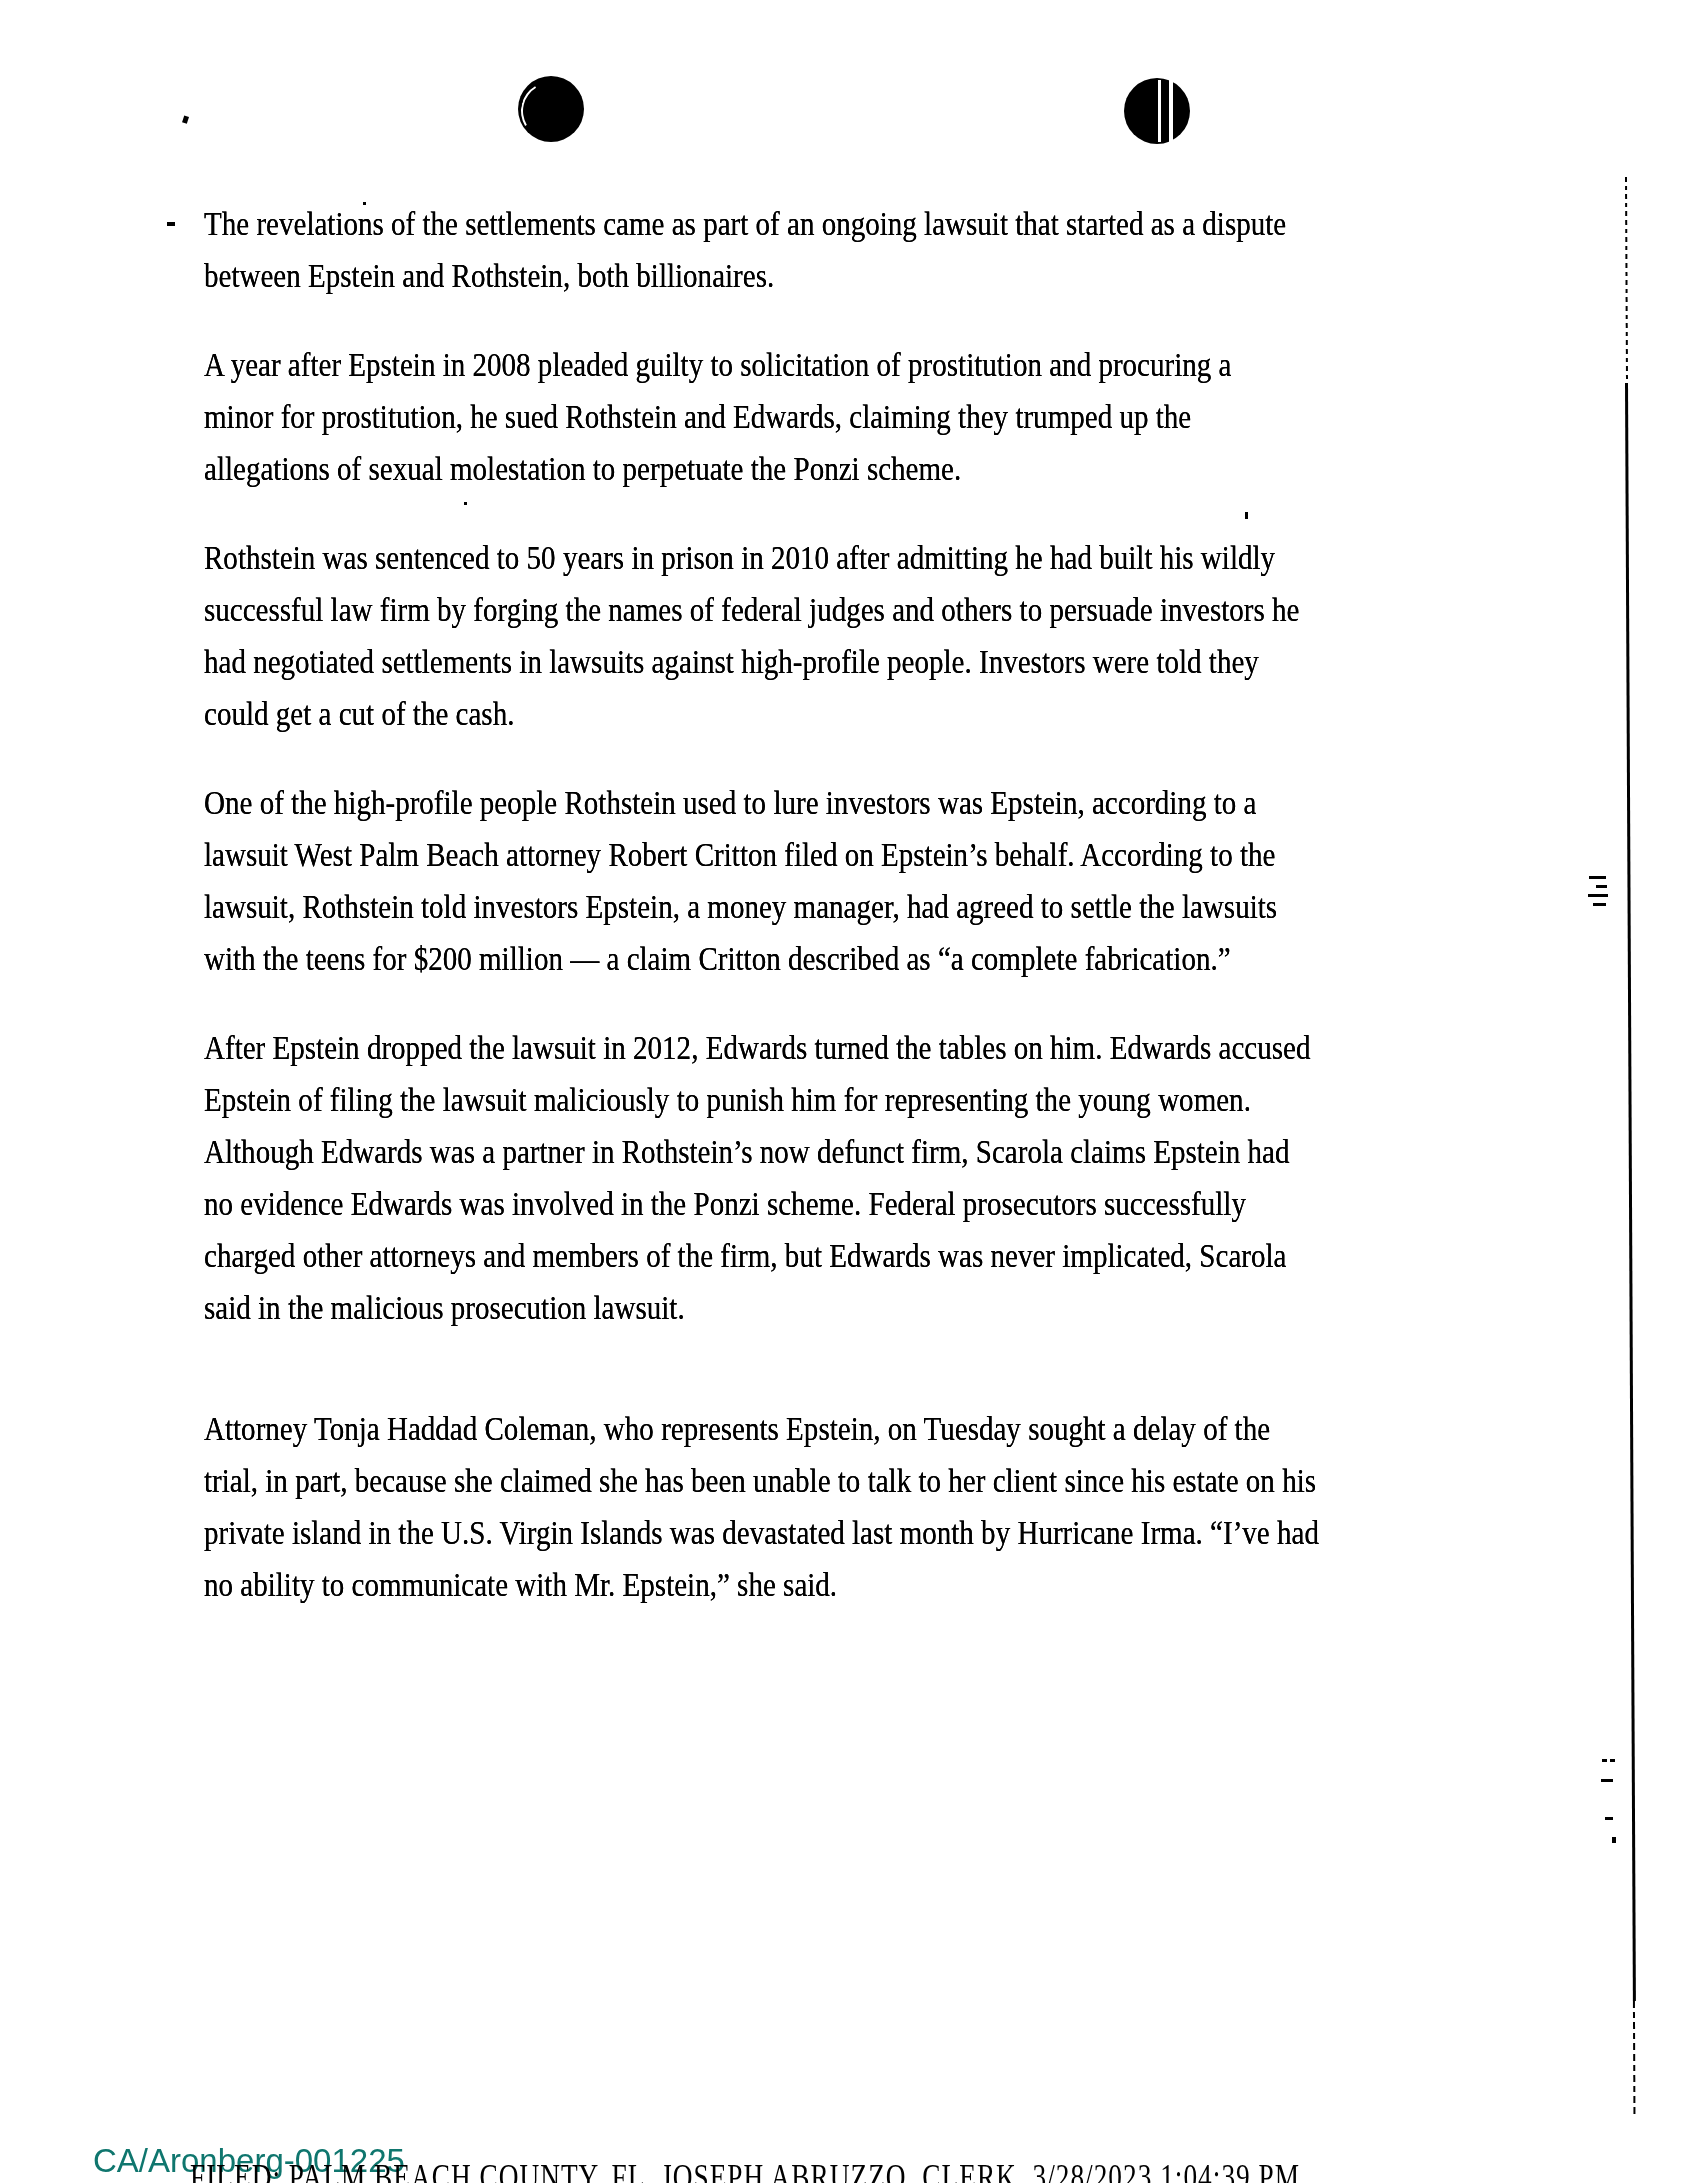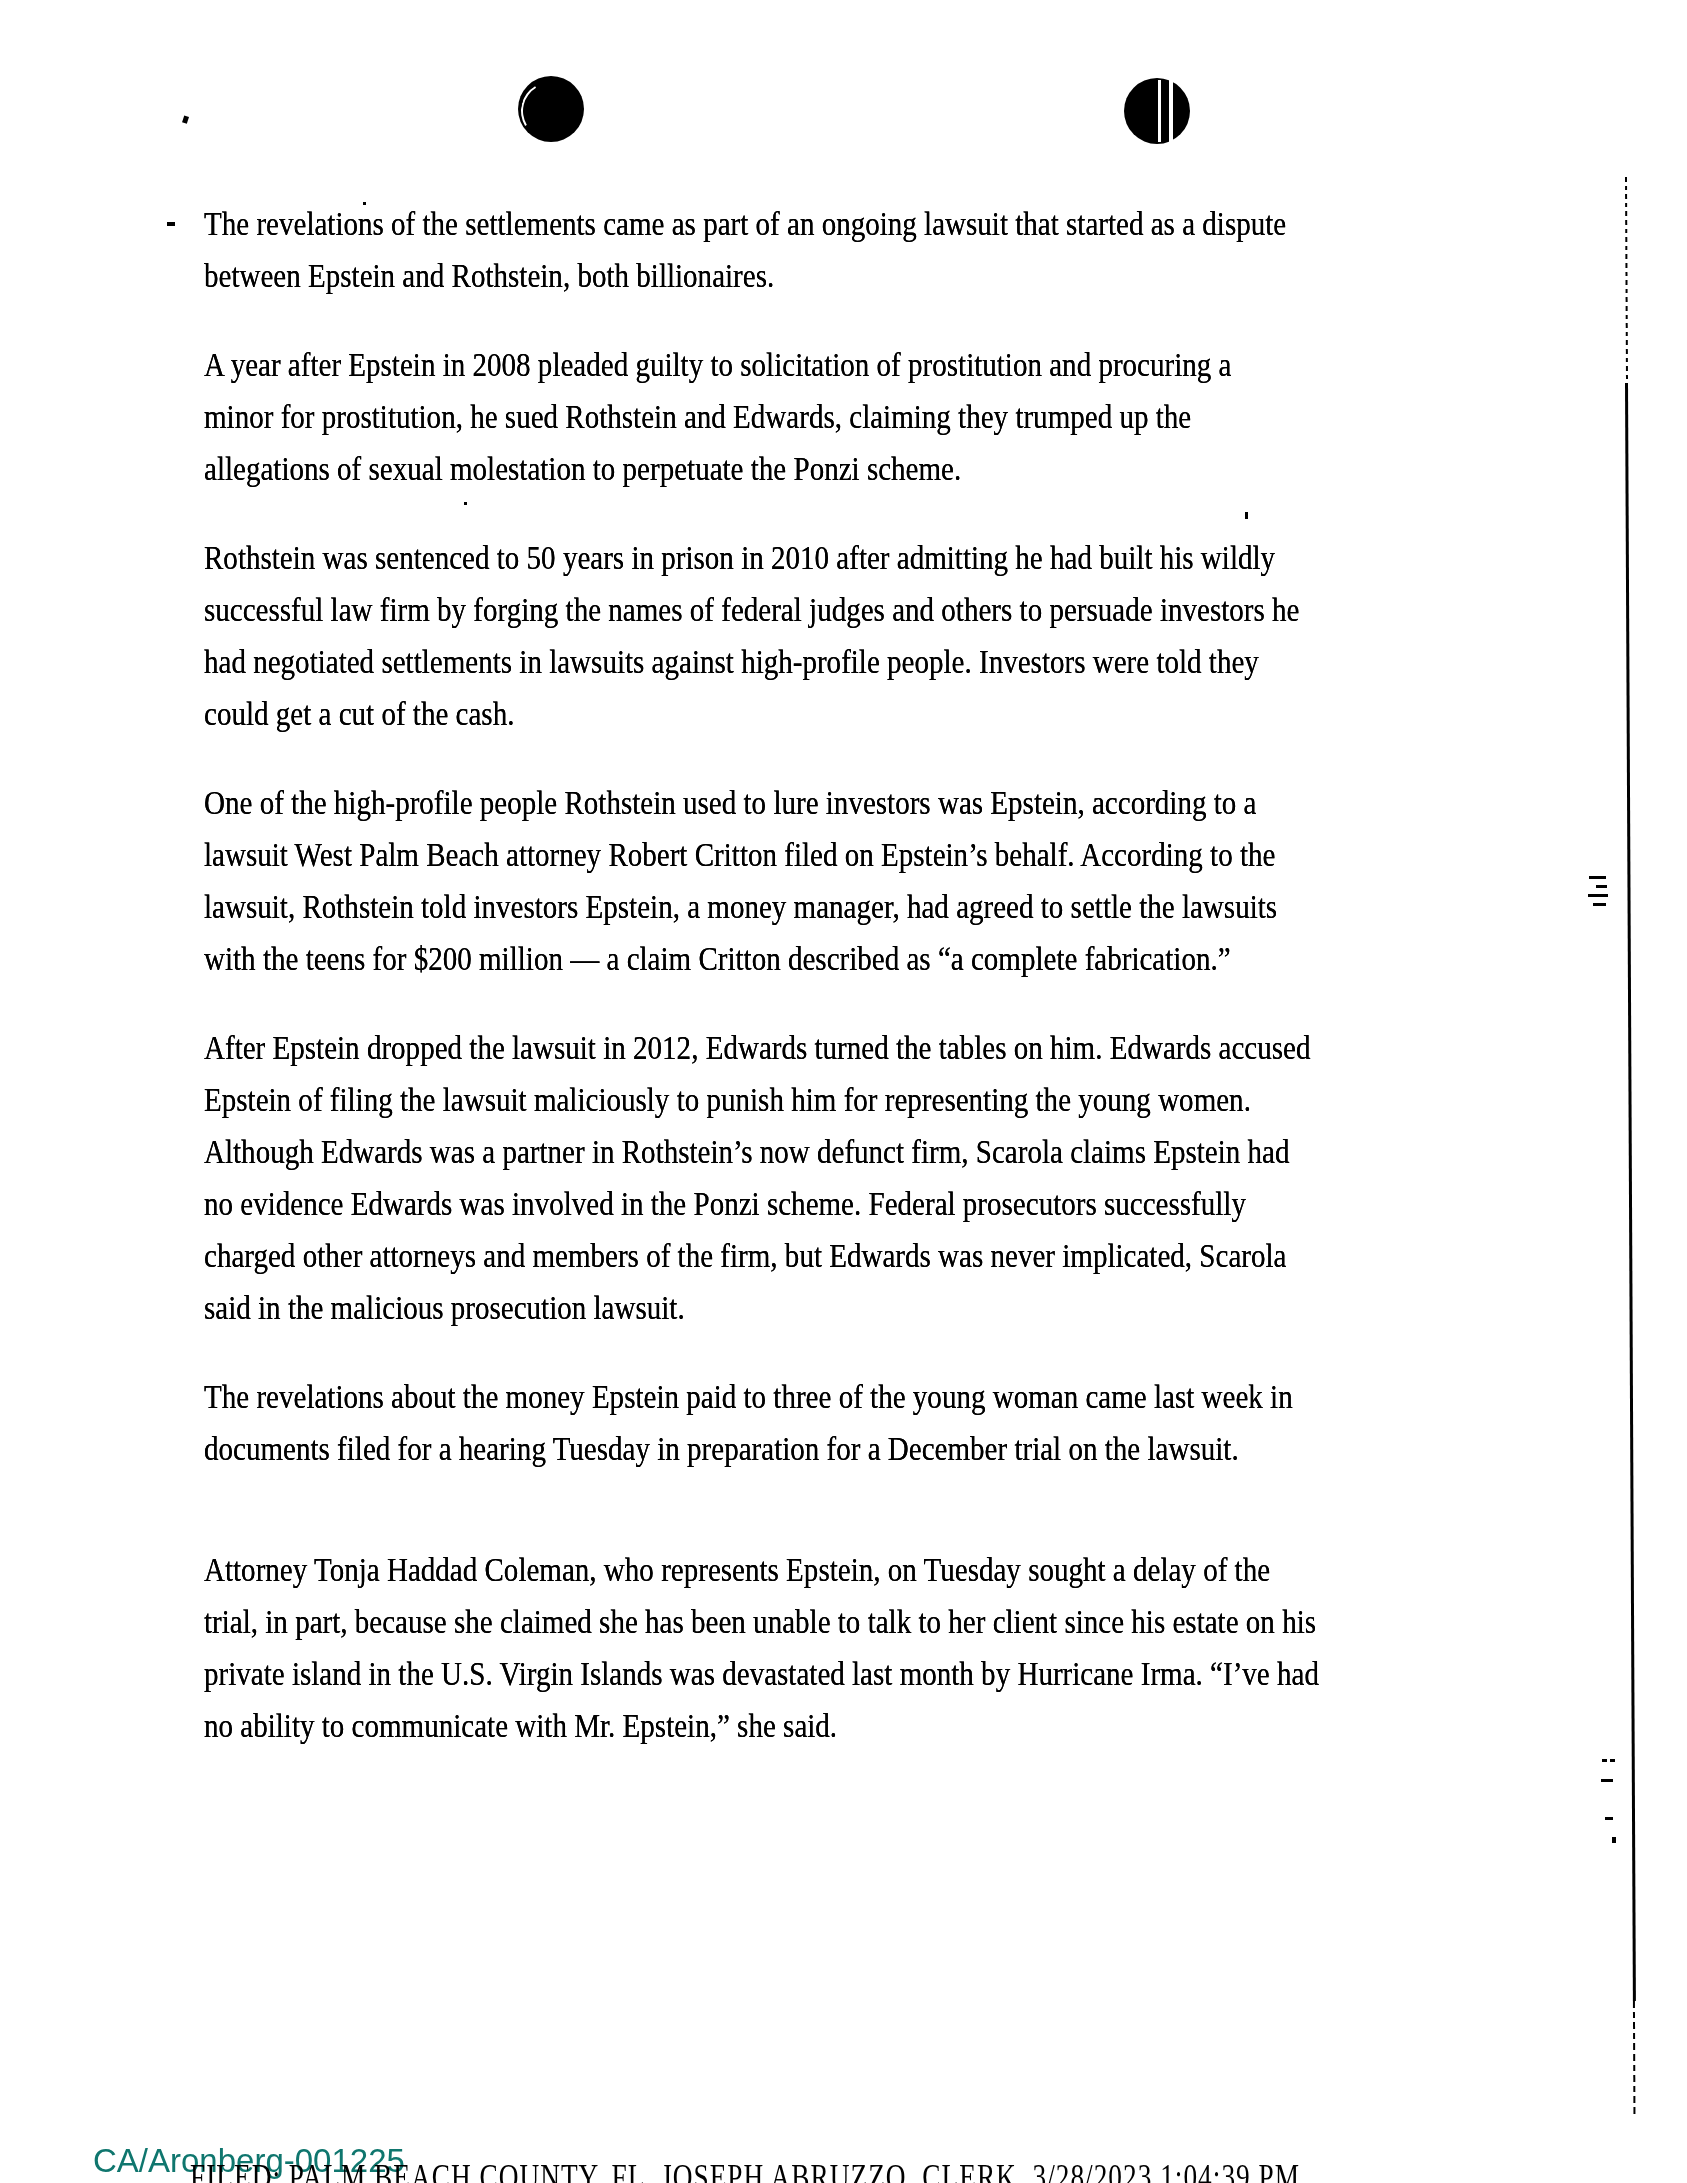--- a/index.html
+++ b/index.html
@@ -101,24 +101,20 @@
       </div>
       <div class="para">
         <div class="line">After Epstein dropped the lawsuit in 2012, Edwards turned the tables on him. Edwards accused</div>
         <div class="line">Epstein of filing the lawsuit maliciously to punish him for representing the young women.</div>
         <div class="line">Although Edwards was a partner in Rothstein’s now defunct firm, Scarola claims Epstein had</div>
         <div class="line">no evidence Edwards was involved in the Ponzi scheme. Federal prosecutors successfully</div>
         <div class="line">charged other attorneys and members of the firm, but Edwards was never implicated, Scarola</div>
         <div class="line">said in the malicious prosecution lawsuit.</div>
       </div>
       <div class="para">
-        <div class="line">The revelations about the money Epstein paid to three of the young woman came last week in</div>
-        <div class="line">documents filed for a hearing Tuesday in preparation for a December trial on the lawsuit.</div>
-      </div>
-      <div class="para">
         <div class="line">Attorney Tonja Haddad Coleman, who represents Epstein, on Tuesday sought a delay of the</div>
         <div class="line">trial, in part, because she claimed she has been unable to talk to her client since his estate on his</div>
         <div class="line">private island in the U.S. Virgin Islands was devastated last month by Hurricane Irma. “I’ve had</div>
         <div class="line">no ability to communicate with Mr. Epstein,” she said.</div>
       </div>
     </div>
 
   <div class="stamp-bates">CA/Aronberg-001225</div>
   <div class="stamp-filed">FILED: PALM BEACH COUNTY, FL, JOSEPH ABRUZZO, CLERK. 3/28/2023 1:04:39 PM</div>
 

